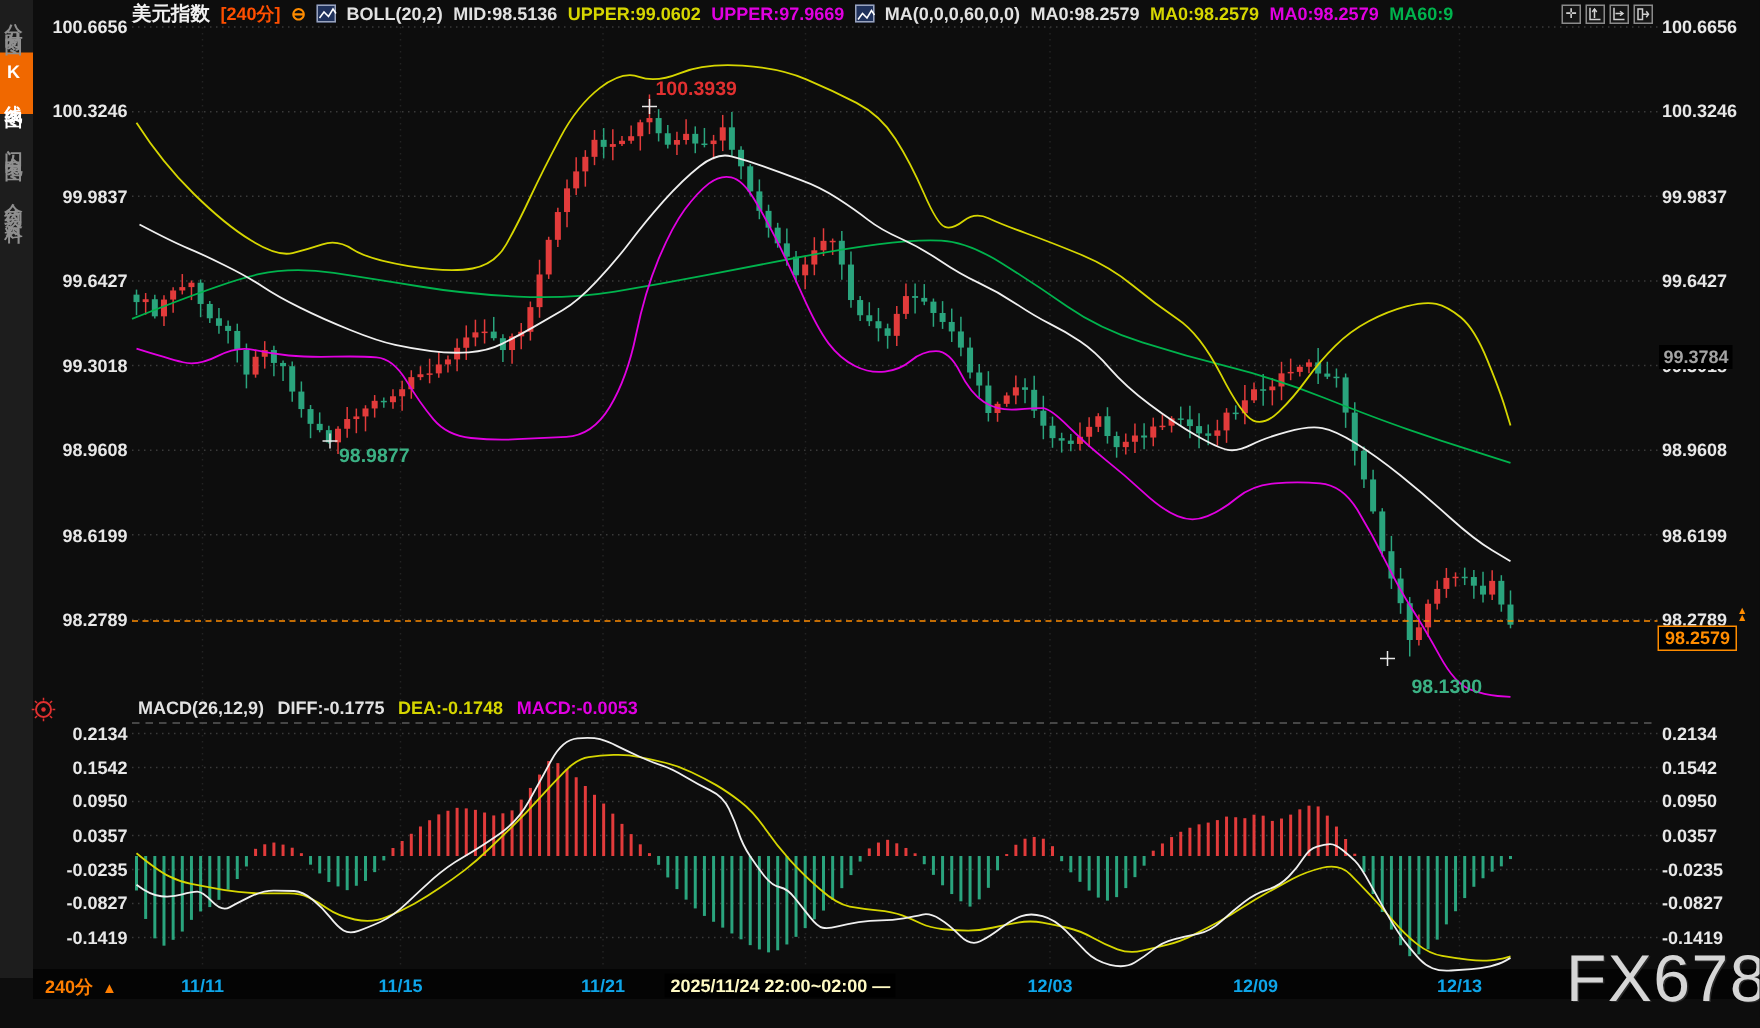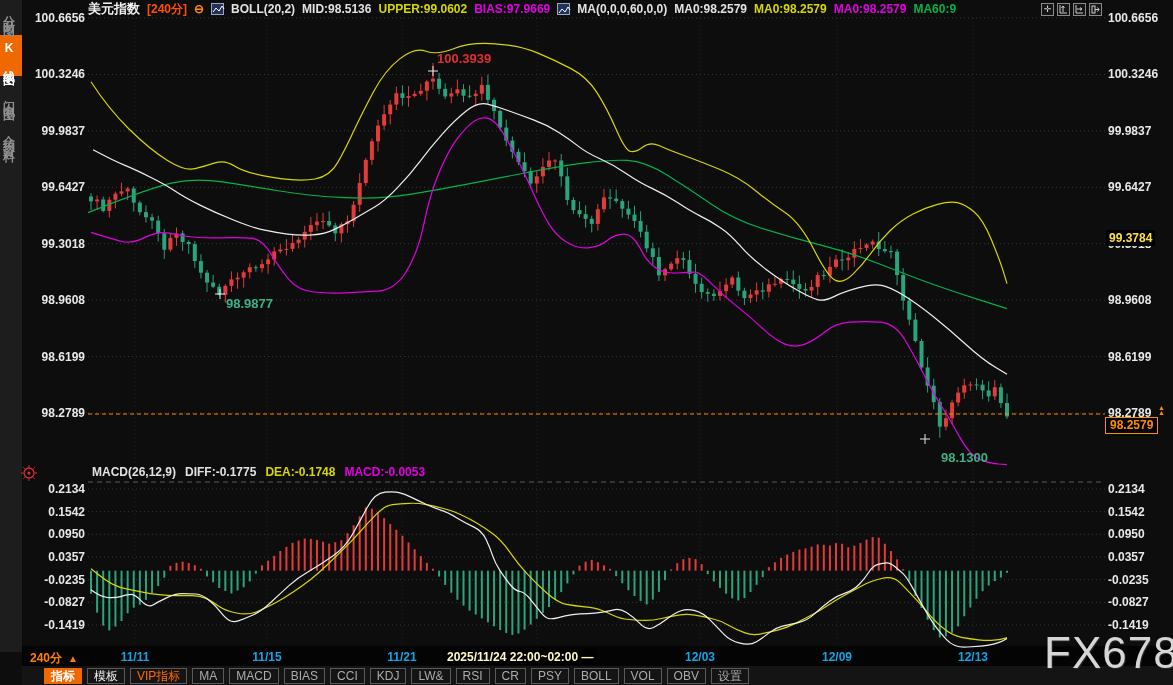--- a/index.html
+++ b/index.html
@@ -31,21 +31,21 @@
   .win-icons { position:absolute; left:1041px; top:3px; display:flex; gap:3px; z-index:6; }
   .win-icon { width:13px; height:13px; border:1px solid #8a8a8a; background:#151515;
               display:flex; align-items:center; justify-content:center; color:#cfcfcf;
               font-size:9px; line-height:9px; cursor:pointer; }
 
   
   .ylab { position:absolute; font-size:12px; font-weight:700; color:#e8e8e8; height:14px; line-height:14px; z-index:4; }
   .ylab.left  { left:26px;  width:59px; text-align:right; }
   .ylab.right { left:1108px; width:62px; text-align:left; }
 
-  .badge-marker { position:absolute; left:1106px; top:230px; background:#000; color:#fde047;
+  .badge-marker { position:absolute; left:1106px; top:230px; background:#000; color:#a3a3a3;
                   font-size:12px; font-weight:700; padding:0 3px; height:16px; line-height:16px; z-index:6; }
   .badge-price  { position:absolute; left:1105px; top:417px; background:#000; color:#ff8c00;
                   border:1px solid #ff8c00; font-size:12px; font-weight:700; padding:0 4px;
                   height:17px; line-height:15px; z-index:6; }
   .arrows-up { position:absolute; left:1158px; top:405px; display:flex; flex-direction:column;
                color:#ff8c00; font-size:7px; line-height:5px; z-index:6; }
 
   
   .macd-header { position:absolute; left:92px; top:465px; display:flex; gap:9px; font-size:12px;
                  font-weight:700; color:#e2e2e2; white-space:nowrap; z-index:6; }
@@ -586,21 +586,21 @@
     <span class="hd-period">[240分]</span>
     <span class="minus-icon">⊖</span>
     <span class="chart-mini-icon">
         <svg width="13" height="12">
           <polyline points="1,8 4,4 7,7 10,2 12,5" fill="none" stroke="#fff" stroke-width="1"></polyline>
         </svg>
       </span>
     <span>BOLL(20,2)</span>
     <span>MID:98.5136</span>
     <span class="hd-yellow">UPPER:99.0602</span>
-    <span class="hd-magenta">BIAS:97.9669</span>
+    <span class="hd-magenta">UPPER:97.9669</span>
     <span class="chart-mini-icon">
         <svg width="13" height="12">
           <polyline points="1,9 4,5 7,8 10,3 12,6" fill="none" stroke="#fff" stroke-width="1"></polyline>
         </svg>
       </span>
     <span>MA(0,0,0,60,0,0)</span>
     <span>MA0:98.2579</span>
     <span class="hd-yellow">MA0:98.2579</span>
     <span class="hd-magenta">MA0:98.2579</span>
     <span class="hd-green">MA60:9</span>
@@ -700,33 +700,15 @@
       <div class="date-lab" style="left: 402px;">11/21</div>
       <div class="date-lab" style="left: 700px;">12/03</div>
       <div class="date-lab" style="left: 837px;">12/09</div>
       <div class="date-lab" style="left: 973px;">12/13</div>
       <div class="date-highlight" style="left: 443px;">2025/11/24 22:00~02:00 —</div>
     </div>
   <div class="period-ctl">
     <span>240分</span><span class="tri">▲</span>
   </div>
 
-  <div class="toolbar" id="toolbar">
-      <div class="tb-tab active">指标</div>
-      <div class="tb-tab white">模板</div>
-      <div class="tb-tab vip">VIP指标</div>
-      <div class="tb-tab">MA</div>
-      <div class="tb-tab">MACD</div>
-      <div class="tb-tab">BIAS</div>
-      <div class="tb-tab">CCI</div>
-      <div class="tb-tab">KDJ</div>
-      <div class="tb-tab">LW&amp;</div>
-      <div class="tb-tab">RSI</div>
-      <div class="tb-tab">CR</div>
-      <div class="tb-tab">PSY</div>
-      <div class="tb-tab">BOLL</div>
-      <div class="tb-tab">VOL</div>
-      <div class="tb-tab">OBV</div>
-      <div class="tb-tab">设置</div>
-    </div>
 
   <div class="watermark">FX678</div>
 </div>
 
 </body></html>

